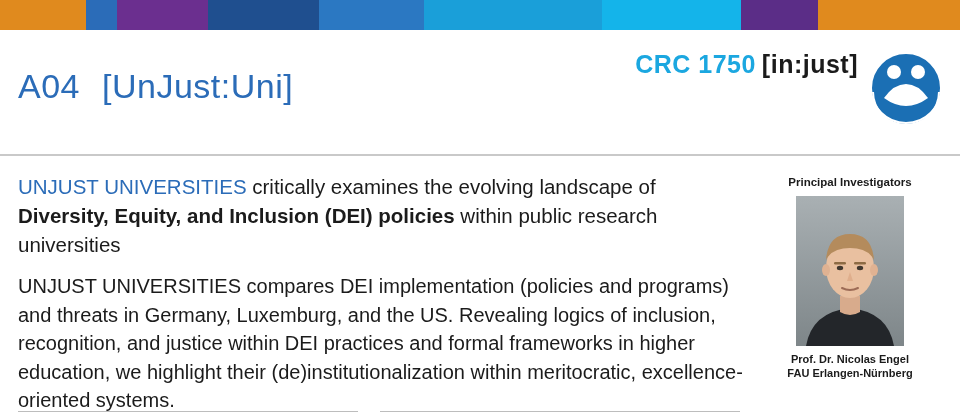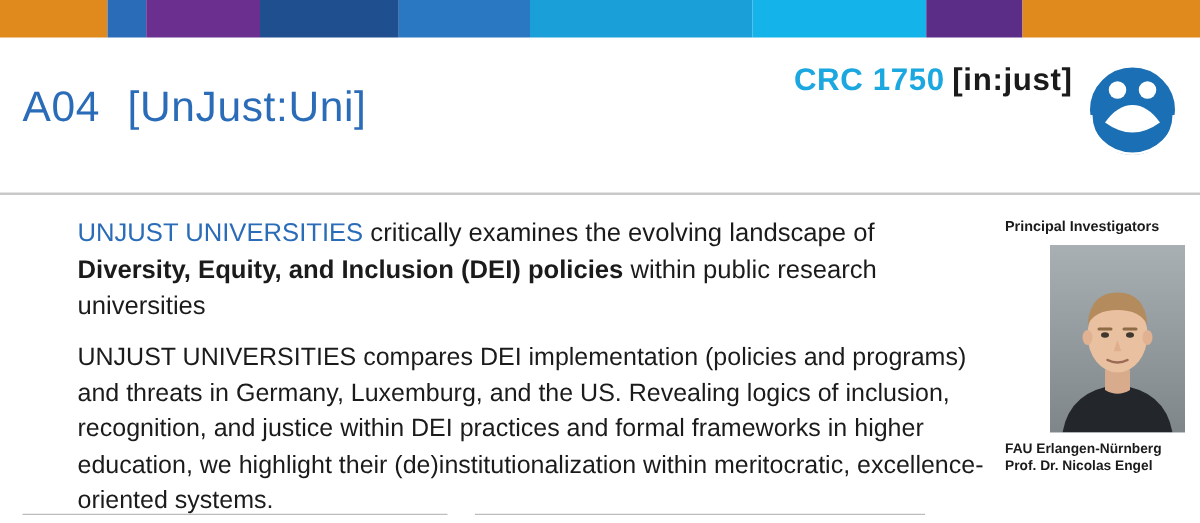--- a/index.html
+++ b/index.html
@@ -100,21 +100,20 @@
     height: 2px;
     background: #c9c9c9;
     margin: 6px 0 0 0;
   }
 
   
   .body-area {
     display: flex;
     padding: 16px 18px 0 18px;
     box-sizing: border-box;
-    margin-left: 44px;
   }
   .main-col {
     width: 742px;
     flex: 0 0 742px;
     padding-right: 14px;
     box-sizing: border-box;
   }
   .lead {
     font-size: 20.5px;
     line-height: 1.42;
@@ -130,20 +129,21 @@
     margin-top: 13px;
     font-size: 20px;
     line-height: 1.42;
     color: #1b1b1b;
   }
 
   
   .pi-col {
     width: 180px;
     flex: 0 0 180px;
+    text-align: center;
     padding-top: 4px;
   }
   .pi-heading {
     font-size: 11.5px;
     font-weight: bold;
     color: #1b1b1b;
     margin-bottom: 8px;
   }
   .pi-photo {
     width: 108px;
@@ -260,22 +260,22 @@
           <ellipse cx="44" cy="72" rx="3.2" ry="2.2" fill="#40372f"></ellipse>
           <ellipse cx="64" cy="72" rx="3.2" ry="2.2" fill="#40372f"></ellipse>
 
           <path d="M54 76 l-3 9 h6 z" fill="#dfae8c"></path>
 
           <path d="M46 92 q8 4 16 0" stroke="#9c6b56" stroke-width="2" fill="none" stroke-linecap="round"></path>
         </svg>
       </div>
 
       <div class="pi-caption">
+        <div>Prof. Dr. Nicolas Engel</div>
         <div>FAU Erlangen-Nürnberg</div>
-        <div>Prof. Dr. Nicolas Engel</div>
       </div>
     </div>
 
   </div>
 
   <div class="bottom-rules">
     <div class="r" style="left:18px; width:340px;"></div>
     <div class="r" style="left:380px; width:360px;"></div>
   </div>
 

